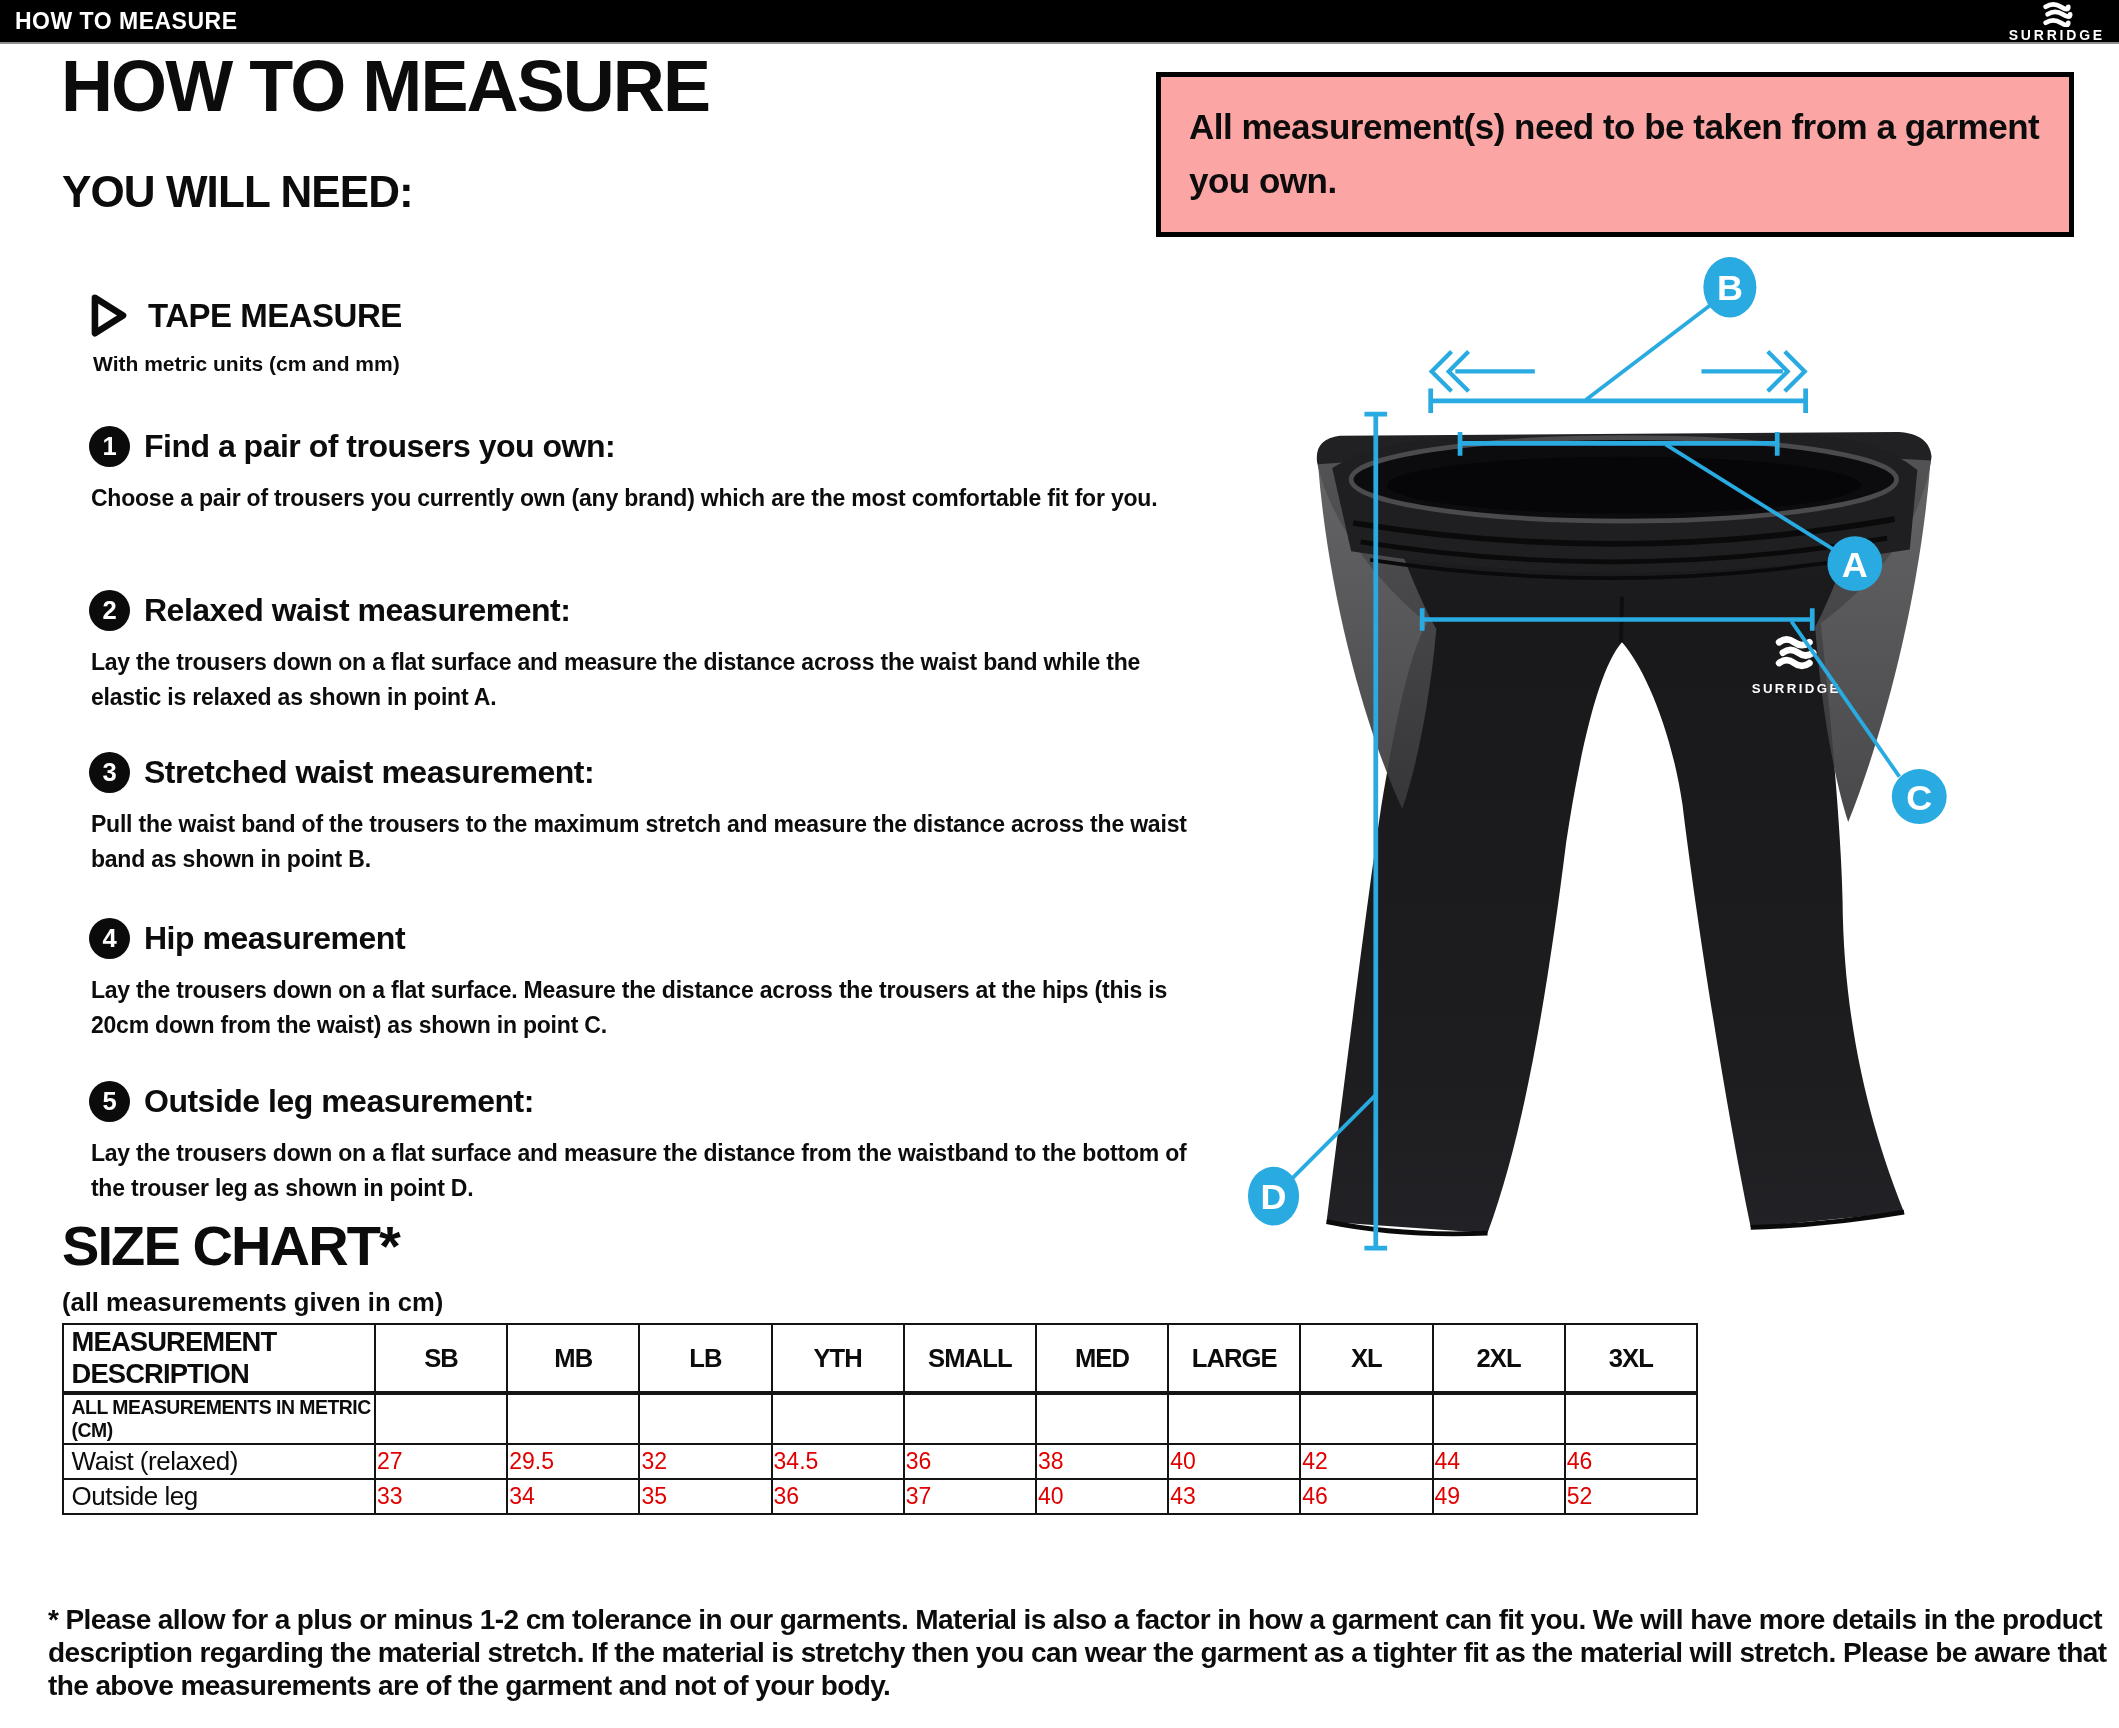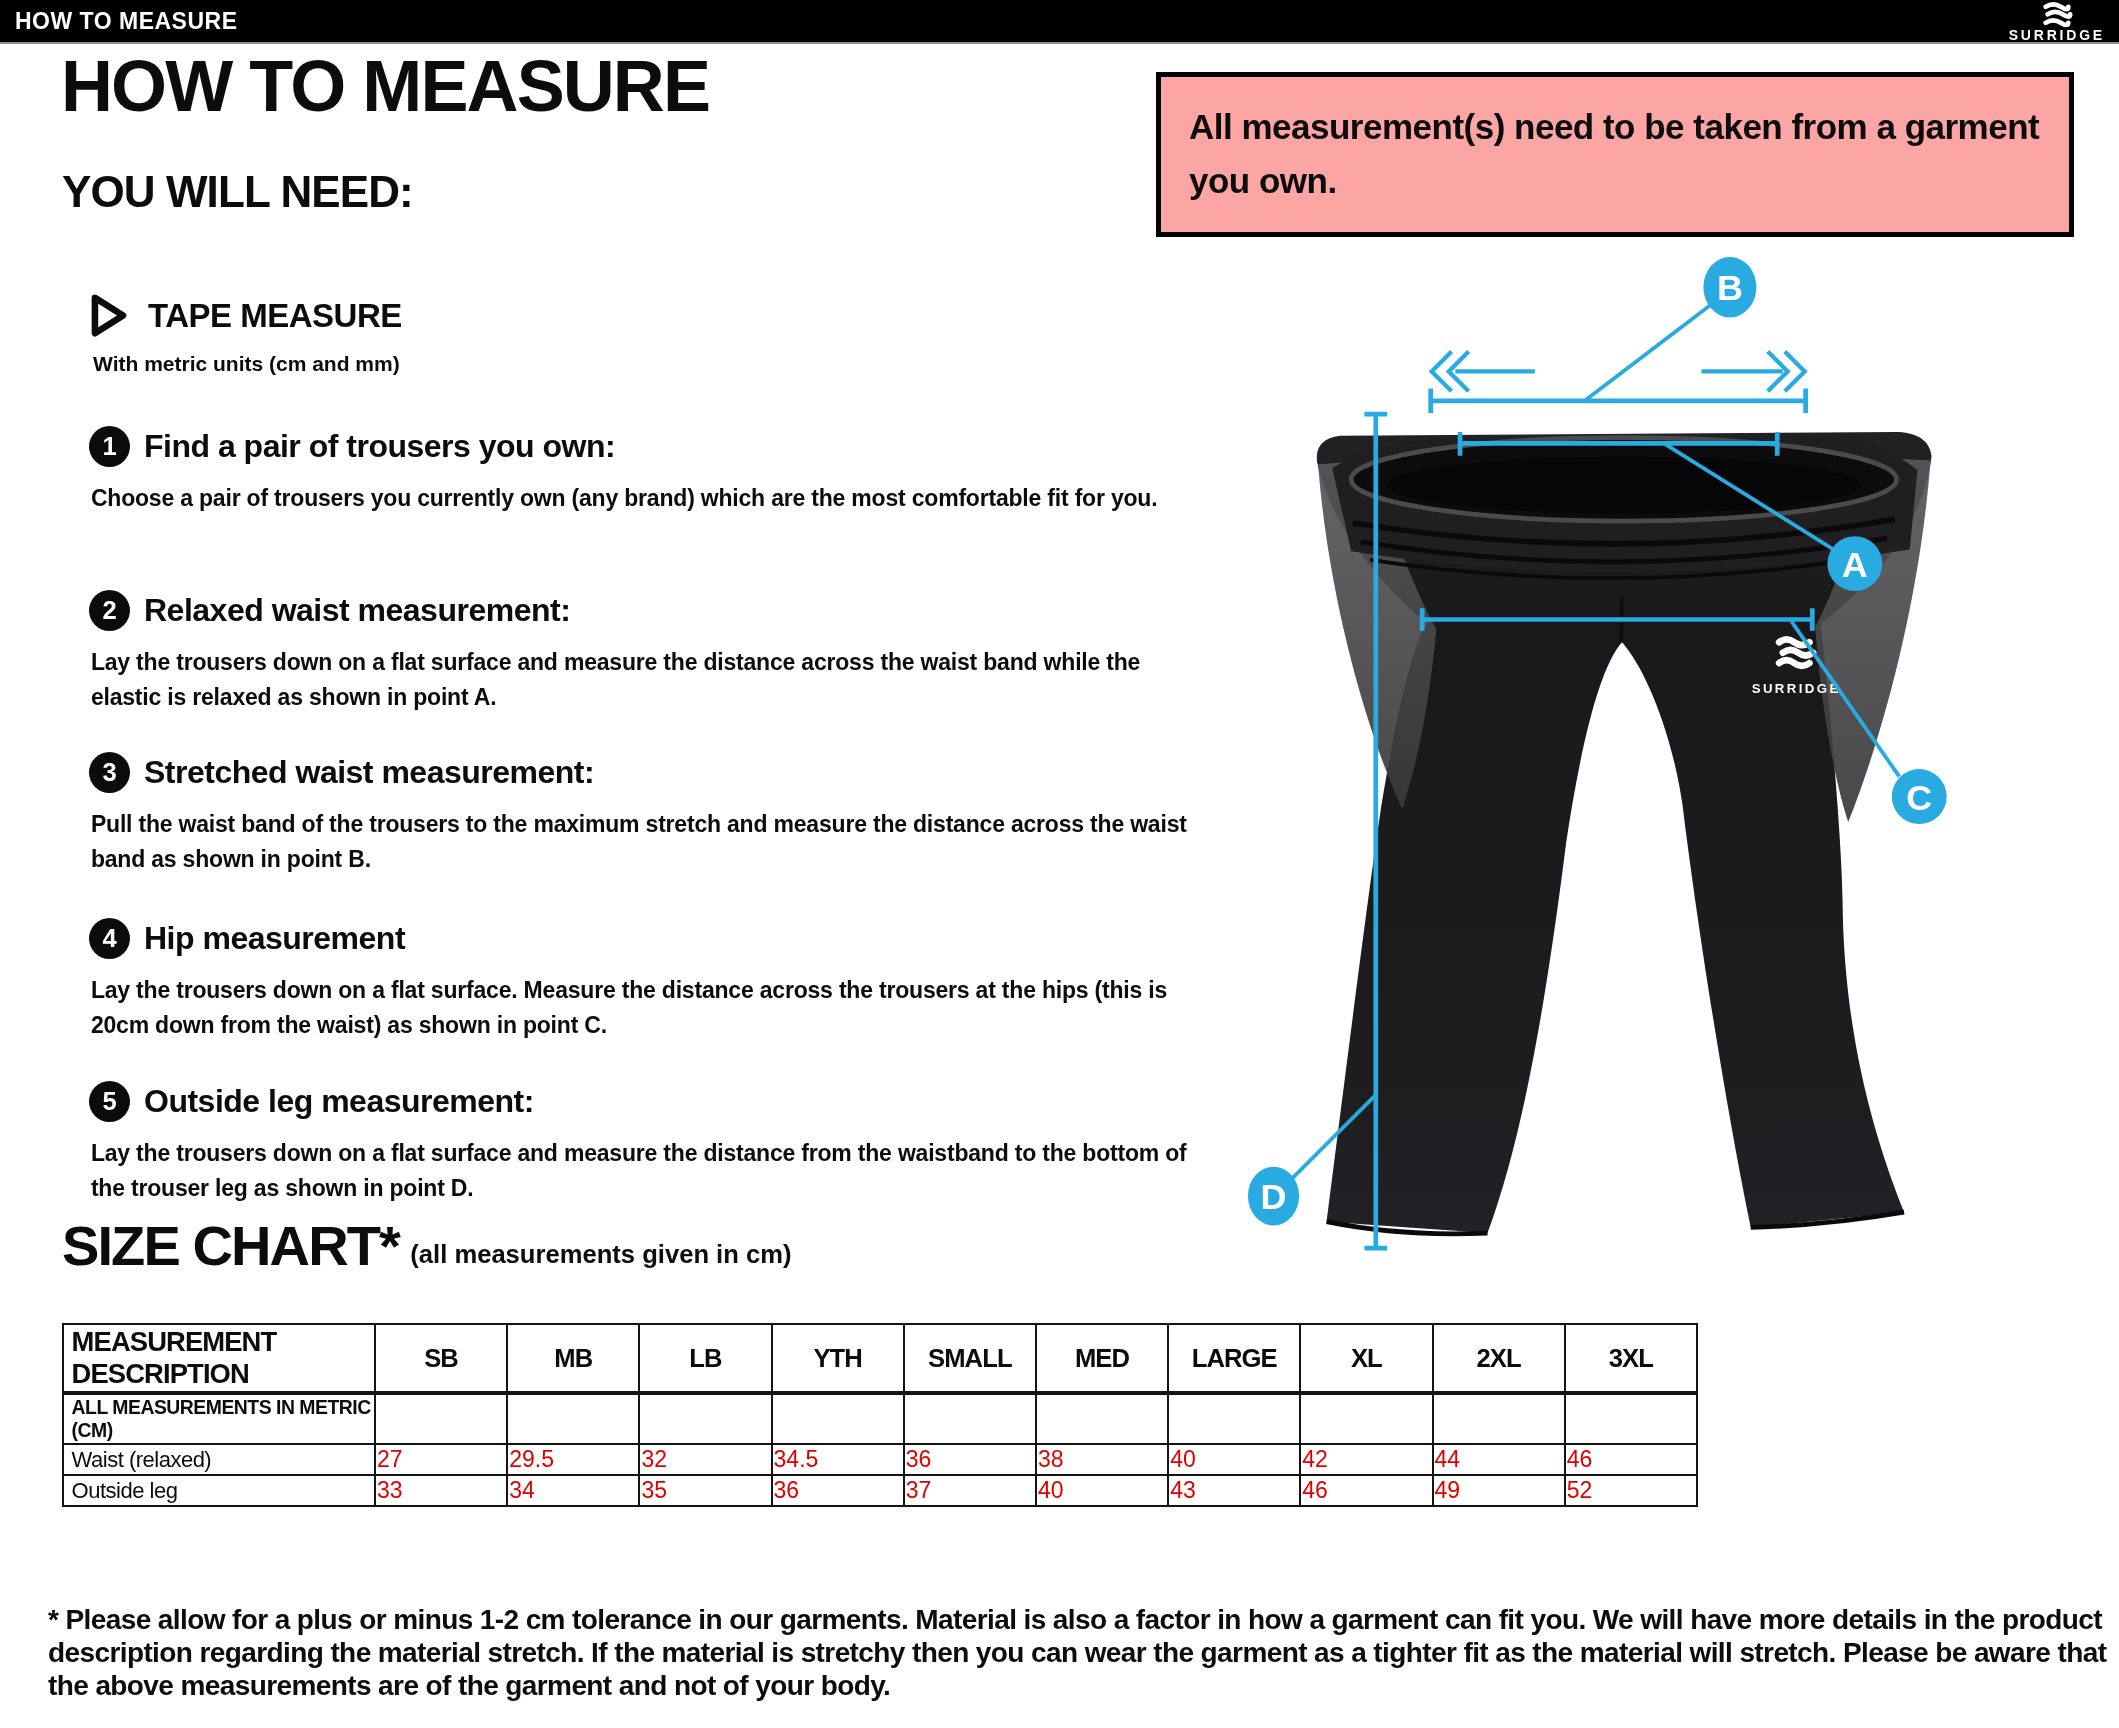--- a/index.html
+++ b/index.html
@@ -34,33 +34,33 @@
   .step-title{font-size:32px;font-weight:bold;letter-spacing:-0.5px;}
   .step-body{margin:14px 0 0 1.9px;font-size:23px;font-weight:bold;line-height:1.5;letter-spacing:-0.2px;}
   .s1{top:426px;} .s2{top:590px;} .s3{top:752px;} .s4{top:918px;} .s5{top:1081px;}
   
   .note-box{
     position:absolute;left:1156px;top:72px;width:918px;box-sizing:border-box;
     border:5.7px solid #000;background:#fca5a5;padding:23px 28px;
     font-size:35px;font-weight:bold;line-height:1.55;letter-spacing:-0.5px;
   }
   
-  .chart-head{position:absolute;left:62px;top:1213px;display:flex;align-items:baseline;gap:11.4px;}
+  .chart-head{position:absolute;left:62px;top:1213px;display:flex;align-items:baseline;gap:11.4px;flex-direction:column;}
   .chart-head .chart-title{font-size:56px;font-weight:bold;letter-spacing:-1.9px;}
   .chart-head .chart-sub{font-size:25.6px;font-weight:bold;position:relative;top:-1.9px;}
   table.size-chart{
     position:absolute;left:62px;top:1323px;width:1636px;border-collapse:collapse;
     table-layout:fixed;background:#fff;padding-left:8px;
   }
   table.size-chart th,table.size-chart td{border:2.4px solid #141414;box-sizing:border-box;}
   table.size-chart th{height:50px;font-size:25.6px;font-weight:bold;letter-spacing:-0.9px;border-bottom-width:4.7px;}
   table.size-chart col.desc-col{width:312px;}
   table.size-chart th.desc{text-align:left;padding-left:7.6px;font-size:27.4px;}
   table.size-chart td{height:31px;font-size:23px;text-align:left;}
-  table.size-chart td.desc{text-align:left;padding-left:7.6px;font-size:22px;letter-spacing:-0.5px;}
+  table.size-chart td.desc{text-align:left;padding-left:7.6px;font-size:26px;letter-spacing:-0.5px;}
   table.size-chart td.unit{font-weight:bold;font-size:19.4px;letter-spacing:-0.5px;}
   table.size-chart td.val{color:var(--red);}
   
   .footnote{
     position:absolute;left:48px;top:1603px;width:2061px;margin:0;
     font-size:28px;font-weight:bold;line-height:1.18;letter-spacing:-0.6px;
   }
   
   .figure{position:absolute;left:1211px;top:237px;width:909px;height:1032px;}
   .figure svg{display:block;}

